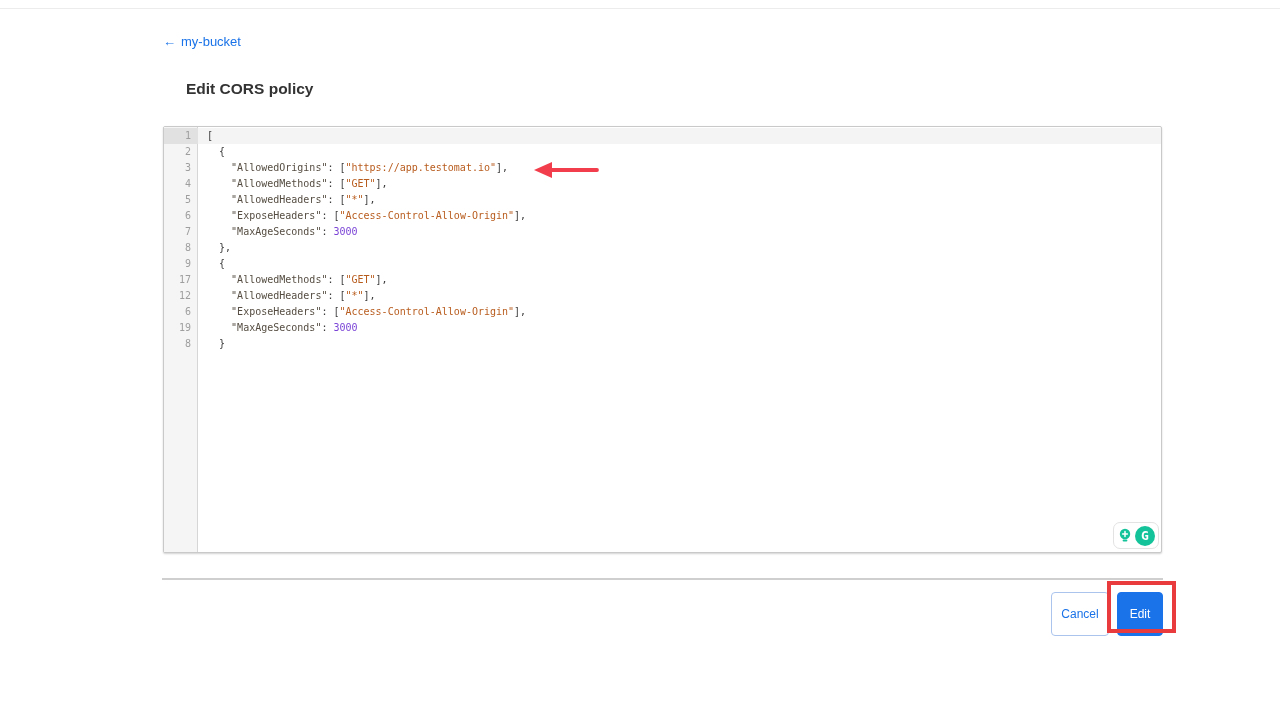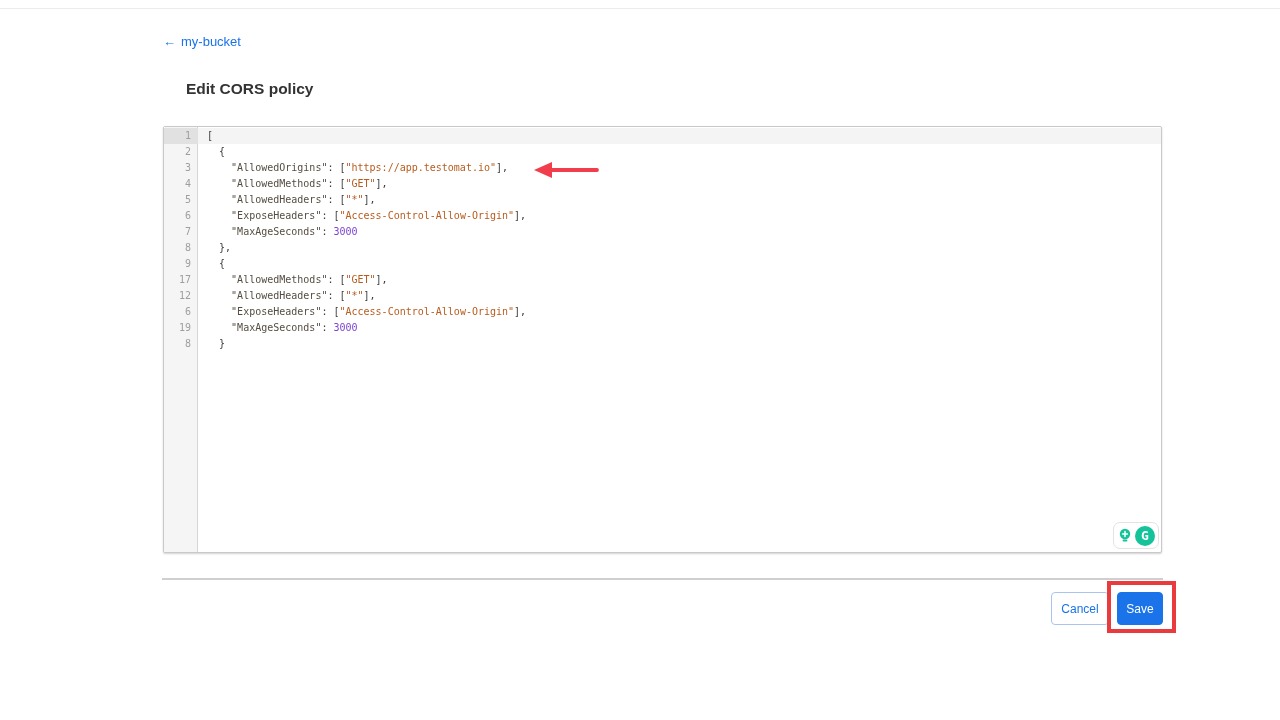--- a/index.html
+++ b/index.html
@@ -23,21 +23,21 @@
   .tok-str   { color:var(--syntax-string,#b85c1e); }
   .tok-num   { color:var(--syntax-number,#7a43d6); }
 
   .grammarly { position:absolute; right:2px; bottom:3px; height:27px; display:flex; align-items:center; gap:2px; background:#fff; border:1px solid #e3e3e3; border-radius:7px; padding:0 3px; }
   .g-circle { width:20px; height:20px; border-radius:50%; background:var(--grammarly-teal,#15c39a); color:#fff; font-weight:700; font-size:13px; display:flex; align-items:center; justify-content:center; }
 
   .annotation-arrow { position:absolute; left:531px; top:159px; width:70px; height:22px; }
   .annotation-box { position:absolute; left:1107px; top:581px; width:69px; height:52px; border:4px solid var(--annotation-red,#e93a3e); background:transparent; }
 
   .footer-divider { position:absolute; left:162px; top:578px; width:1001px; height:2px; background:#cfcfcf; }
-  .btn { position:absolute; top:592px; height:33px; border-radius:4px; font-size:12px; font-family:"Liberation Sans",sans-serif; cursor:pointer; }
+  .btn { position:absolute; top:592px; height:44px; border-radius:4px; font-size:12px; font-family:"Liberation Sans",sans-serif; cursor:pointer; }
   .btn-cancel { left:1051px; width:58px; background:#fff; border:1px solid #aac4ee; color:var(--accent-blue,#1a73e8); }
   .btn-save { left:1117px; width:46px; background:var(--accent-blue,#1a73e8); border:1px solid var(--accent-blue,#1a73e8); color:#fff; }
 </style>
 </head>
 <body>
 
 <div class="top-divider"></div>
 
 <a class="back-link">
   <span>←</span>
@@ -118,14 +118,14 @@
 </div>
 
 <svg class="annotation-arrow" viewBox="0 0 70 22">
   <path d="M66 11 H16" style="stroke:var(--arrow-red,#f23e4c)" stroke-width="3.8" stroke-linecap="round" fill="none"></path>
   <polygon points="3,11 21,3 21,19" style="fill:var(--arrow-red,#f23e4c)"></polygon>
 </svg>
 
 <div class="footer-divider"></div>
 
 <button class="btn btn-cancel">Cancel</button>
-<button class="btn btn-save">Save</button>
+<button class="btn btn-save">Edit</button>
 <div class="annotation-box"></div>
 
 </body></html>

